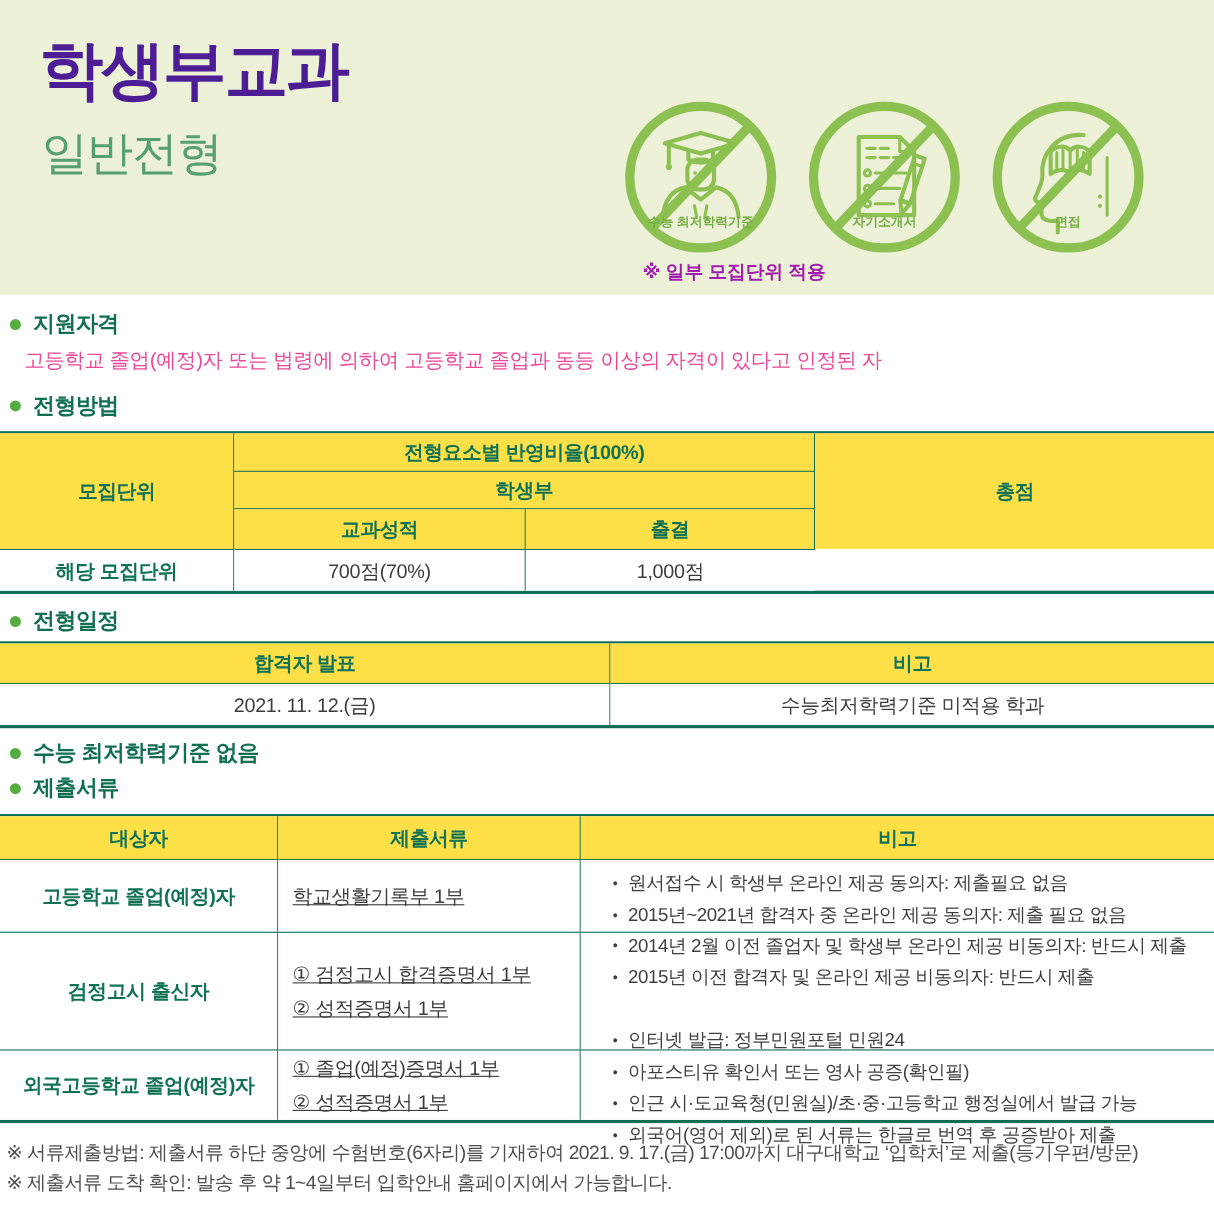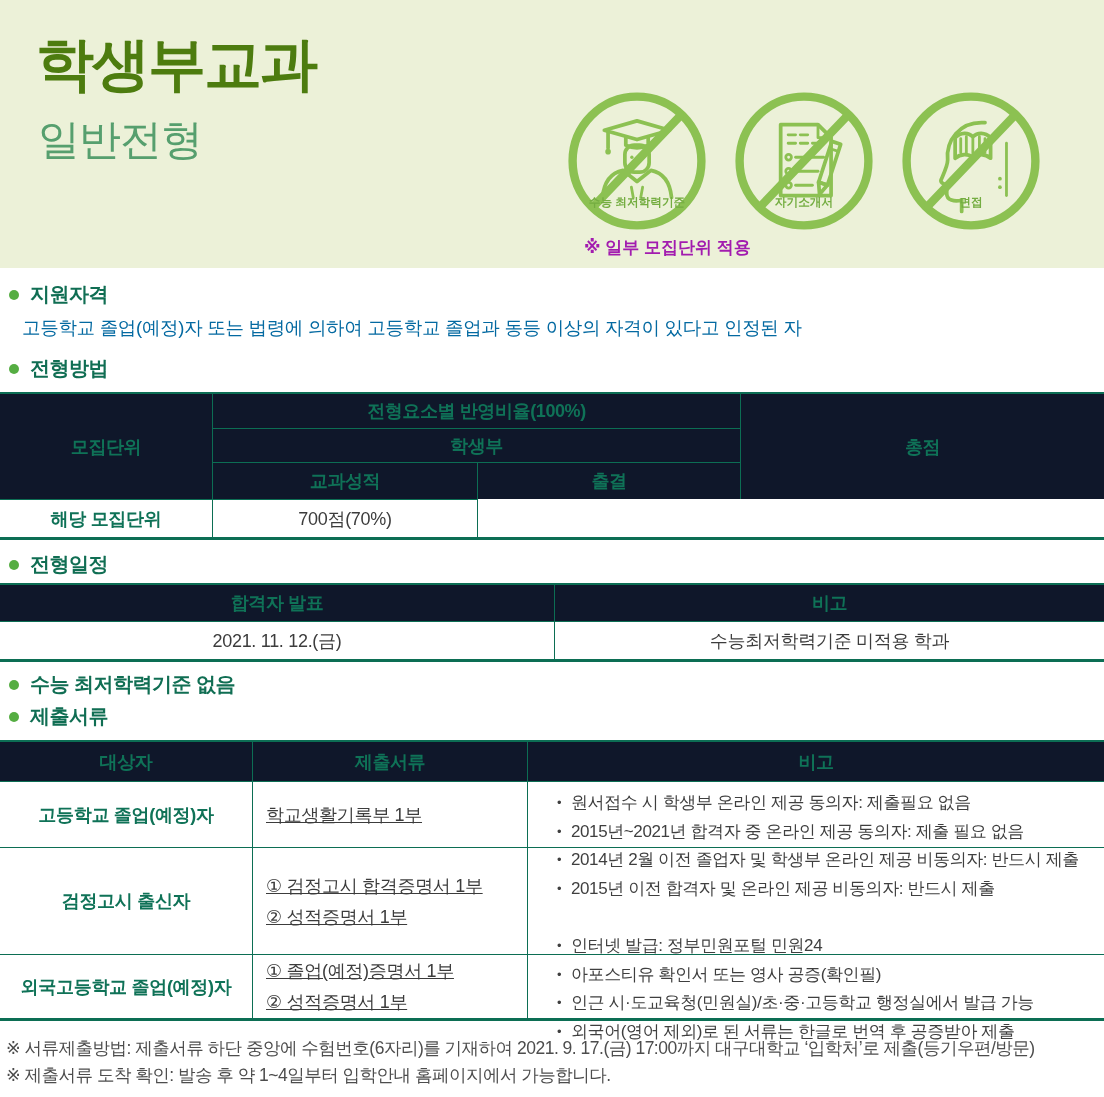--- a/index.html
+++ b/index.html
@@ -2,45 +2,45 @@
 <html><head>
 <meta charset="utf-8">
 <style>
   * { margin:0; padding:0; box-sizing:border-box; }
   html,body { background:#ffffff; }
   body { font-family:"Liberation Sans","DejaVu Sans",sans-serif; }
   .page { position:relative; width:1104px; height:1097px; background:#ffffff; overflow:hidden; }
 
   
   .band { position:absolute; left:0; top:0; width:1104px; height:268px; background:#ecf1d8; }
-  .title { position:absolute; left:36px; top:26px; font-size:58px; font-weight:800; letter-spacing:-2px; color:#4d7c0f; }
+  .title { position:absolute; left:36px; top:26px; font-size:58px; font-weight:800; letter-spacing:-2px; color:#4c1d95; }
   .subtitle { position:absolute; left:38px; top:112px; font-size:42px; font-weight:300; letter-spacing:-1px; color:#569f6e; }
   .badges { position:absolute; left:567px; top:91px; display:flex; gap:27px; }
   .badge { width:140px; height:140px; }
   .badge svg { display:block; }
   .icon-line { stroke:#8cc152; fill:none; stroke-width:4; stroke-linecap:round; stroke-linejoin:round; }
   .icon-thin { stroke:#8cc152; fill:none; stroke-width:3; stroke-linecap:round; stroke-linejoin:round; }
   .icon-fill { fill:#8cc152; stroke:none; }
   .ring { stroke:#8cc152; fill:none; stroke-width:9; }
   .slash { stroke:#8cc152; stroke-width:9; stroke-linecap:round; }
   .badge-label { fill:#74ad41; font-weight:700; font-size:12.5px; font-family:"Liberation Sans","DejaVu Sans",sans-serif; }
   .notice { position:absolute; left:584px; top:236px; font-size:17px; font-weight:700; color:#a21caf; }
 
   
   .sec-h { position:absolute; left:9px; display:flex; align-items:center; gap:11px; }
   .dot { width:10px; height:10px; border-radius:50%; background:#55ad42; flex:0 0 auto; }
   .sec-t { font-size:20px; font-weight:700; color:#106e53; letter-spacing:-0.5px; }
 
-  .qual-body { position:absolute; left:22px; top:315px; font-size:18.5px; color:#0369a1; letter-spacing:-0.3px; }
+  .qual-body { position:absolute; left:22px; top:315px; font-size:18.5px; color:#ec4899; letter-spacing:-0.3px; }
 
   
   .tbl { position:absolute; left:0; width:1104px; display:grid;
          border-top:2px solid #0c6e54; border-bottom:3px solid #0c6e54; }
   .c { display:flex; align-items:center; justify-content:center; }
-  .th { background:#0f172a; color:#0f7257; font-weight:700; font-size:18px; letter-spacing:-0.4px; }
+  .th { background:#fde047; color:#0f7257; font-weight:700; font-size:18px; letter-spacing:-0.4px; }
   .td { background:#ffffff; color:#3c3c3c; font-size:18px; letter-spacing:-0.3px; }
   .td-teal { color:#0f7257; font-weight:700; }
   .br { border-right:1.5px solid #0c6e54; }
   .bb { border-bottom:1.5px solid #0c6e54; }
   .bt { border-top:1.5px solid #0c6e54; }
 
   .t1 { top:392px; grid-template-columns:213px 265px 263px 363px; grid-template-rows:35px 34px 36px 38px; }
   .t1-unit  { grid-row:1/4; grid-column:1; }
   .t1-ratio { grid-row:1; grid-column:2/4; }
   .t1-hak   { grid-row:2; grid-column:2/4; }
@@ -150,20 +150,21 @@
 
   <div class="tbl t1">
     <div class="c th br t1-unit">모집단위</div>
     <div class="c th br bb t1-ratio">전형요소별 반영비율(100%)</div>
     <div class="c th br bb t1-hak">학생부</div>
     <div class="c th br t1-sub1">교과성적</div>
     <div class="c th br t1-sub2">출결</div>
     <div class="c td td-teal bt br">해당 모집단위</div>
     <div class="c th t1-total">총점</div>
     <div class="c td bt br">700점(70%)</div>
+    <div class="c td bt">1,000점</div>
   </div>
 
   <div class="sec-h" style="top:551px;">
     <span class="dot"></span>
     <span class="sec-t">전형일정</span>
   </div>
 
   <div class="tbl t2">
     <div class="c th br bb">합격자 발표</div>
     <div class="c th bb">비고</div>

